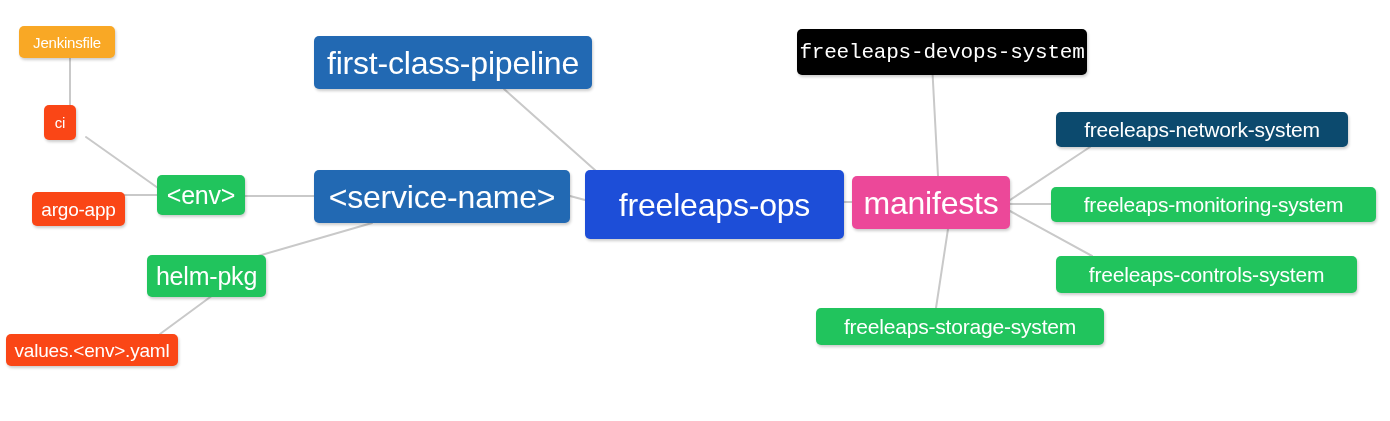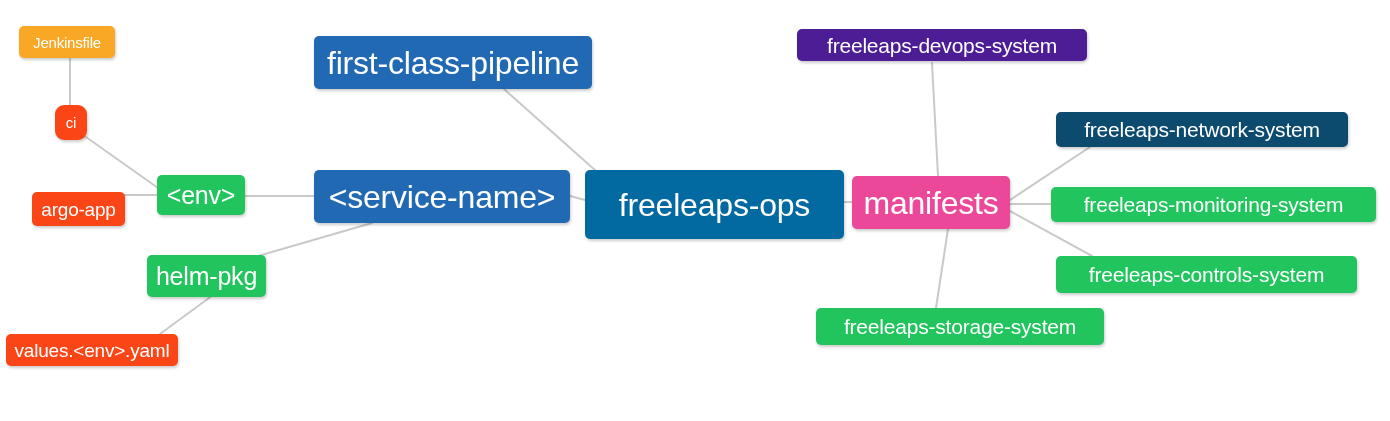--- a/index.html
+++ b/index.html
@@ -70,48 +70,48 @@
       <line x1="938" y1="176" x2="932" y2="63" stroke="#c9c9c9" stroke-width="2" stroke-linecap="round"></line>
       <line x1="1010" y1="200" x2="1090" y2="147" stroke="#c9c9c9" stroke-width="2" stroke-linecap="round"></line>
       <line x1="1010" y1="204" x2="1051" y2="204" stroke="#c9c9c9" stroke-width="2" stroke-linecap="round"></line>
       <line x1="1010" y1="211" x2="1092" y2="256" stroke="#c9c9c9" stroke-width="2" stroke-linecap="round"></line>
       <line x1="948" y1="229" x2="936" y2="308" stroke="#c9c9c9" stroke-width="2" stroke-linecap="round"></line>
     </svg>
   <div id="node-layer">
       <div class="node sz-xs" style="left: 19px; top: 26px; width: 96px; height: 32px; background: rgb(249, 168, 37);">
         <span class="node-label">Jenkinsfile</span>
       </div>
-      <div class="node sz-xs" style="left: 55px; top: 105px; width: 32px; height: 35px; background: rgb(250, 70, 22); border-radius: 9px;">
+      <div class="node sz-xs" style="left: 44px; top: 105px; width: 32px; height: 35px; background: rgb(250, 70, 22);">
         <span class="node-label">ci</span>
       </div>
       <div class="node sz-sm" style="left: 32px; top: 178px; width: 93px; height: 34px; background: rgb(250, 70, 22); margin-top: 14px;">
         <span class="node-label">argo-app</span>
       </div>
       <div class="node sz-lg" style="left: 157px; top: 175px; width: 88px; height: 40px; background: rgb(33, 196, 93);">
         <span class="node-label">&lt;env&gt;</span>
       </div>
       <div class="node sz-lg" style="left: 147px; top: 255px; width: 119px; height: 42px; background: rgb(33, 196, 93);">
         <span class="node-label">helm-pkg</span>
       </div>
       <div class="node sz-sm" style="left: 6px; top: 334px; width: 172px; height: 32px; background: rgb(250, 70, 22);">
         <span class="node-label">values.&lt;env&gt;.yaml</span>
       </div>
       <div class="node sz-xxl" style="left: 314px; top: 36px; width: 278px; height: 53px; background: rgb(34, 105, 179);">
         <span class="node-label">first-class-pipeline</span>
       </div>
       <div class="node sz-xxl" style="left: 314px; top: 170px; width: 256px; height: 53px; background: rgb(34, 105, 179);">
         <span class="node-label">&lt;service-name&gt;</span>
       </div>
-      <div class="node sz-xxl" style="left: 585px; top: 170px; width: 259px; height: 69px; background: #0369a1;">
+      <div class="node sz-xxl" style="left: 585px; top: 170px; width: 259px; height: 69px; background: #1d4ed8;">
         <span class="node-label">freeleaps-ops</span>
       </div>
       <div class="node sz-xxl" style="left: 852px; top: 176px; width: 158px; height: 53px; background: #ec4899;">
         <span class="node-label">manifests</span>
       </div>
-      <div class="node sz-md" style="left: 797px; top: 29px; width: 290px; height: 32px; background: #4c1d95;">
+      <div class="node sz-md" style="left: 797px; top: 29px; width: 290px; height: 46px; background: #000000; font-family: Liberation Mono, monospace;">
         <span class="node-label">freeleaps-devops-system</span>
       </div>
       <div class="node sz-md" style="left: 1056px; top: 112px; width: 292px; height: 35px; background: #0c4a6e;">
         <span class="node-label">freeleaps-network-system</span>
       </div>
       <div class="node sz-md" style="left: 1051px; top: 187px; width: 325px; height: 35px; background: rgb(33, 196, 93);">
         <span class="node-label">freeleaps-monitoring-system</span>
       </div>
       <div class="node sz-md" style="left: 1056px; top: 256px; width: 301px; height: 37px; background: rgb(33, 196, 93);">
         <span class="node-label">freeleaps-controls-system</span>

